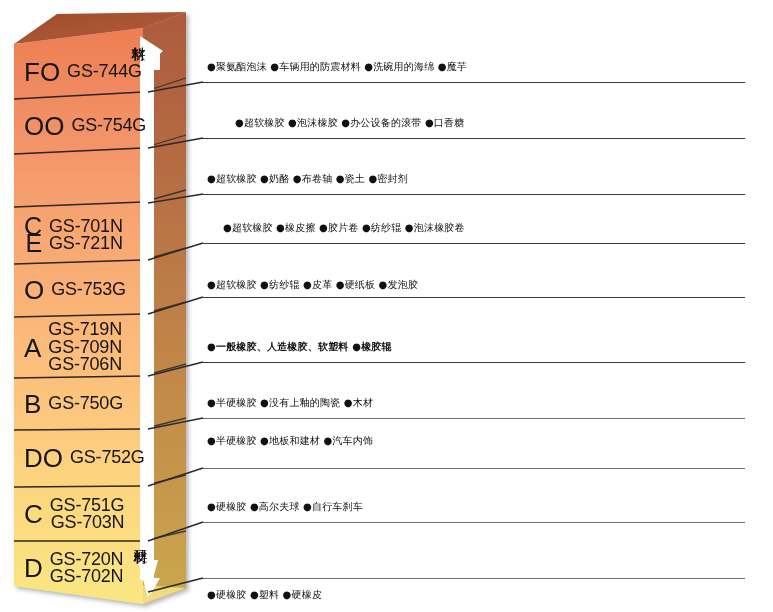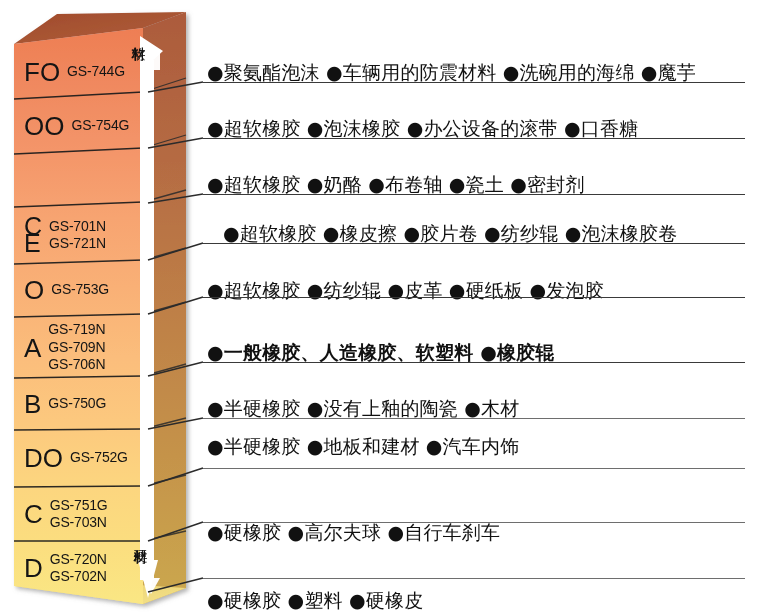--- a/index.html
+++ b/index.html
@@ -3,21 +3,21 @@
 <meta charset="utf-8">
 <style>
   html,body{margin:0;padding:0;}
   body{
     width:773px;height:612px;
     background:#ffffff;
     font-family:"Liberation Sans","DejaVu Sans",sans-serif;
     overflow:hidden;
     position:relative;
   }
-  #stage{position:absolute;left:0;top:0;width:670px;height:612px;}
+  #stage{position:absolute;left:0;top:0;width:670px;height:612px;text-align:right;}
 
   
   .prism{position:absolute;left:0;top:0;width:220px;height:612px;}
   .prism svg{position:absolute;left:0;top:0;}
 
   
   .band-labels{position:absolute;left:0;top:0;width:160px;height:612px;}
   .band{
     position:absolute;
     display:flex;align-items:center;
@@ -31,21 +31,21 @@
     letter-spacing:0px;
     white-space:nowrap;
     font-weight:400;
   }
   .codes{
     margin-left:7px;
     display:flex;flex-direction:column;
     justify-content:center;
   }
   .code{
-    font-size:14px;
+    font-size:18px;
     line-height:17.5px;
     white-space:nowrap;
     letter-spacing:-0.2px;
   }
   .stack2 .grade{font-size:25px;}
   
   .gradecol{display:flex;flex-direction:column;}
   .gradecol .grade{font-size:25px;line-height:17.5px;}
 
   
@@ -66,21 +66,21 @@
     position:absolute;
     left:203px;
     height:0;
     border-top:1.6px solid #3a3a3a;
     width:542px;
   }
   .rowline.light{border-top-color:#6e6e6e;}
   .rowtext{
     position:absolute;
     left:207px;
-    font-size:19px;
+    font-size:10px;
     color:#111;
     white-space:nowrap;
     font-family:"DejaVu Sans",sans-serif;
     letter-spacing:0.2px;
   }
 </style>
 </head>
 <body>
 
 <div id="stage">
@@ -258,41 +258,41 @@
       <line x1="148" y1="541" x2="203" y2="522"></line>
       <line x1="148" y1="592" x2="203" y2="578"></line>
     </g>
   </svg>
 
   <div class="rows">
 
     <div class="rowtext" style="top:60px;">●聚氨酯泡沫 ●车辆用的防震材料 ●洗碗用的海绵 ●魔芋</div>
     <div class="rowline" style="top:82px;"></div>
 
-    <div class="rowtext" style="top:116px;">●超软橡胶 ●泡沫橡胶 ●办公设备的滚带 ●口香糖</div>
+    <div class="rowtext" style="top:116px;margin-left:28px;">●超软橡胶 ●泡沫橡胶 ●办公设备的滚带 ●口香糖</div>
     <div class="rowline" style="top:138px;"></div>
 
     <div class="rowtext" style="top:172px;">●超软橡胶 ●奶酪 ●布卷轴 ●瓷土 ●密封剂</div>
     <div class="rowline" style="top:194px;"></div>
 
     <div class="rowtext" style="top:221px;margin-left:16px;">●超软橡胶 ●橡皮擦 ●胶片卷 ●纺纱辊 ●泡沫橡胶卷</div>
     <div class="rowline" style="top:243px;"></div>
 
     <div class="rowtext" style="top:278px;">●超软橡胶 ●纺纱辊 ●皮革 ●硬纸板 ●发泡胶</div>
     <div class="rowline" style="top:297px;"></div>
 
     <div class="rowtext" style="top:340px;font-weight:700;">●一般橡胶、人造橡胶、软塑料 ●橡胶辊</div>
     <div class="rowline" style="top:362px;"></div>
 
     <div class="rowtext" style="top:396px;">●半硬橡胶 ●没有上釉的陶瓷 ●木材</div>
     <div class="rowline light" style="top:418px;"></div>
 
     <div class="rowtext" style="top:434px;">●半硬橡胶 ●地板和建材 ●汽车内饰</div>
     <div class="rowline light" style="top:468px;"></div>
 
-    <div class="rowtext" style="top:500px;margin-top:20px;">●硬橡胶 ●高尔夫球 ●自行车刹车</div>
+    <div class="rowtext" style="top:500px;">●硬橡胶 ●高尔夫球 ●自行车刹车</div>
     <div class="rowline light" style="top:522px;"></div>
 
     <div class="rowtext" style="top:556px;margin-top:32px;">●硬橡胶 ●塑料 ●硬橡皮</div>
     <div class="rowline light" style="top:578px;"></div>
   </div>
 
 </div>
 
 </body></html>

